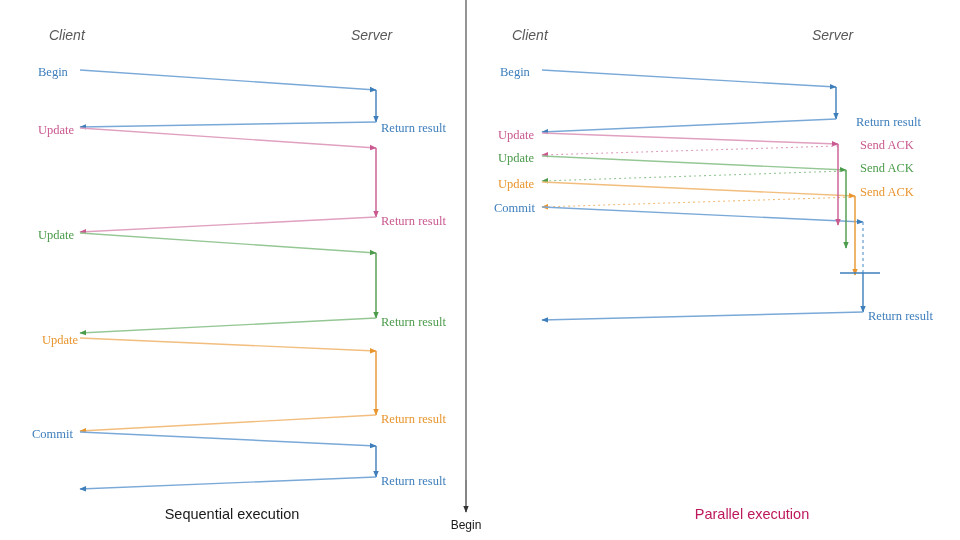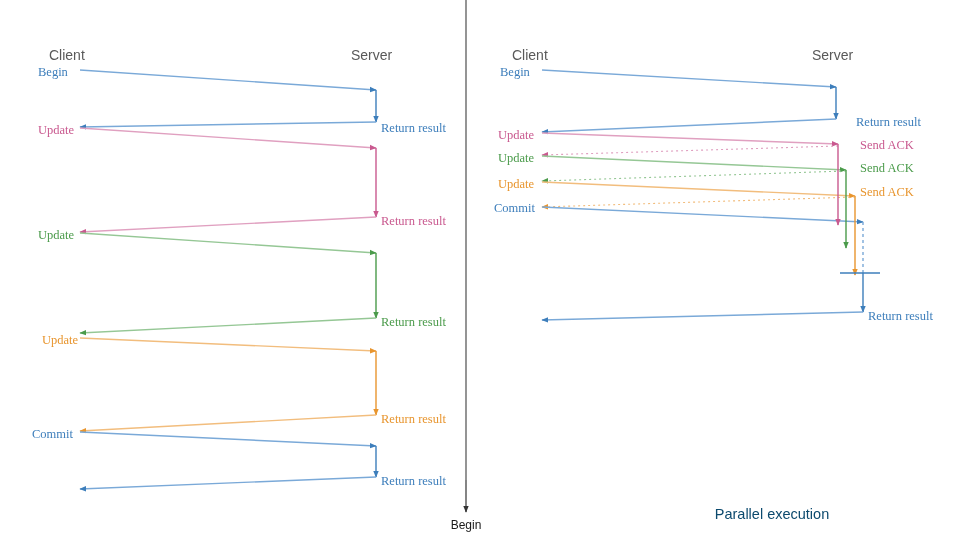--- a/index.html
+++ b/index.html
@@ -3,21 +3,21 @@
 <meta charset="utf-8">
 <style>
   html,body{margin:0;padding:0;background:#ffffff;}
   body{width:960px;height:540px;overflow:hidden;
        font-family:"Liberation Sans","DejaVu Sans",sans-serif;}
   #stage{position:relative;width:960px;height:540px;background:#fff;}
   svg{display:block;}
 </style>
 <style>
   .lane-title-h{font-family:"Liberation Sans","DejaVu Sans",sans-serif;
-                font-size:14px;margin-top:20px;}
+                font-style:italic;font-size:14px;}
   .msg-label-h{font-family:Liberation Serif, serif;
                font-size:12.5px;}
   .caption-h{font-family:"Liberation Sans","DejaVu Sans",sans-serif;
              font-size:14.5px;}
   .time-label-h{font-family:"Liberation Sans","DejaVu Sans",sans-serif;
                 font-size:12px;}
 </style></head>
 <body>
 
 <div id="stage">
@@ -94,27 +94,28 @@
       <div class="msg-label-h" style="position: absolute; left: 38px; top: 65px; white-space: nowrap; color: rgb(61, 126, 187);">Begin</div>
       <div class="msg-label-h" style="position: absolute; left: 381px; top: 121px; white-space: nowrap; color: rgb(61, 126, 187);">Return result</div>
       <div class="msg-label-h" style="position: absolute; left: 38px; top: 123px; white-space: nowrap; color: rgb(201, 89, 143);">Update</div>
       <div class="msg-label-h" style="position: absolute; left: 381px; top: 214px; white-space: nowrap; color: rgb(201, 89, 143);">Return result</div>
       <div class="msg-label-h" style="position: absolute; left: 38px; top: 228px; white-space: nowrap; color: rgb(75, 155, 75);">Update</div>
       <div class="msg-label-h" style="position: absolute; left: 381px; top: 315px; white-space: nowrap; color: rgb(75, 155, 75);">Return result</div>
       <div class="msg-label-h" style="position: absolute; left: 42px; top: 333px; white-space: nowrap; color: rgb(232, 149, 46);">Update</div>
       <div class="msg-label-h" style="position: absolute; left: 381px; top: 412px; white-space: nowrap; color: rgb(232, 149, 46);">Return result</div>
       <div class="msg-label-h" style="position: absolute; left: 32px; top: 427px; white-space: nowrap; color: rgb(61, 126, 187);">Commit</div>
       <div class="msg-label-h" style="position: absolute; left: 381px; top: 474px; white-space: nowrap; color: rgb(61, 126, 187);">Return result</div>
+      <div class="caption-h" style="position: absolute; left: 232px; top: 506px; white-space: nowrap; color: rgb(26, 26, 26); transform: translateX(-50%);">Sequential execution</div>
       <div class="lane-title-h" style="position: absolute; left: 512px; top: 27px; white-space: nowrap; color: rgb(89, 89, 89);">Client</div>
       <div class="lane-title-h" style="position: absolute; left: 812px; top: 27px; white-space: nowrap; color: rgb(89, 89, 89);">Server</div>
       <div class="msg-label-h" style="position: absolute; left: 500px; top: 65px; white-space: nowrap; color: rgb(61, 126, 187);">Begin</div>
       <div class="msg-label-h" style="position: absolute; left: 856px; top: 115px; white-space: nowrap; color: rgb(61, 126, 187);">Return result</div>
       <div class="msg-label-h" style="position: absolute; left: 498px; top: 128px; white-space: nowrap; color: rgb(201, 89, 143);">Update</div>
       <div class="msg-label-h" style="position: absolute; left: 860px; top: 138px; white-space: nowrap; color: rgb(201, 89, 143);">Send ACK</div>
       <div class="msg-label-h" style="position: absolute; left: 498px; top: 151px; white-space: nowrap; color: rgb(75, 155, 75);">Update</div>
       <div class="msg-label-h" style="position: absolute; left: 860px; top: 161px; white-space: nowrap; color: rgb(75, 155, 75);">Send ACK</div>
       <div class="msg-label-h" style="position: absolute; left: 498px; top: 177px; white-space: nowrap; color: rgb(232, 149, 46);">Update</div>
       <div class="msg-label-h" style="position: absolute; left: 860px; top: 185px; white-space: nowrap; color: rgb(232, 149, 46);">Send ACK</div>
       <div class="msg-label-h" style="position: absolute; left: 494px; top: 201px; white-space: nowrap; color: rgb(61, 126, 187);">Commit</div>
       <div class="msg-label-h" style="position: absolute; left: 868px; top: 309px; white-space: nowrap; color: rgb(61, 126, 187);">Return result</div>
-      <div class="caption-h" style="position: absolute; left: 772px; top: 506px; white-space: nowrap; color: #0c4a6e; transform: translateX(-50%);">Parallel execution</div>
+      <div class="caption-h" style="position: absolute; left: 752px; top: 506px; white-space: nowrap; color: #be185d; transform: translateX(-50%);">Parallel execution</div>
     </div>
 </div>
 
 </body></html>

